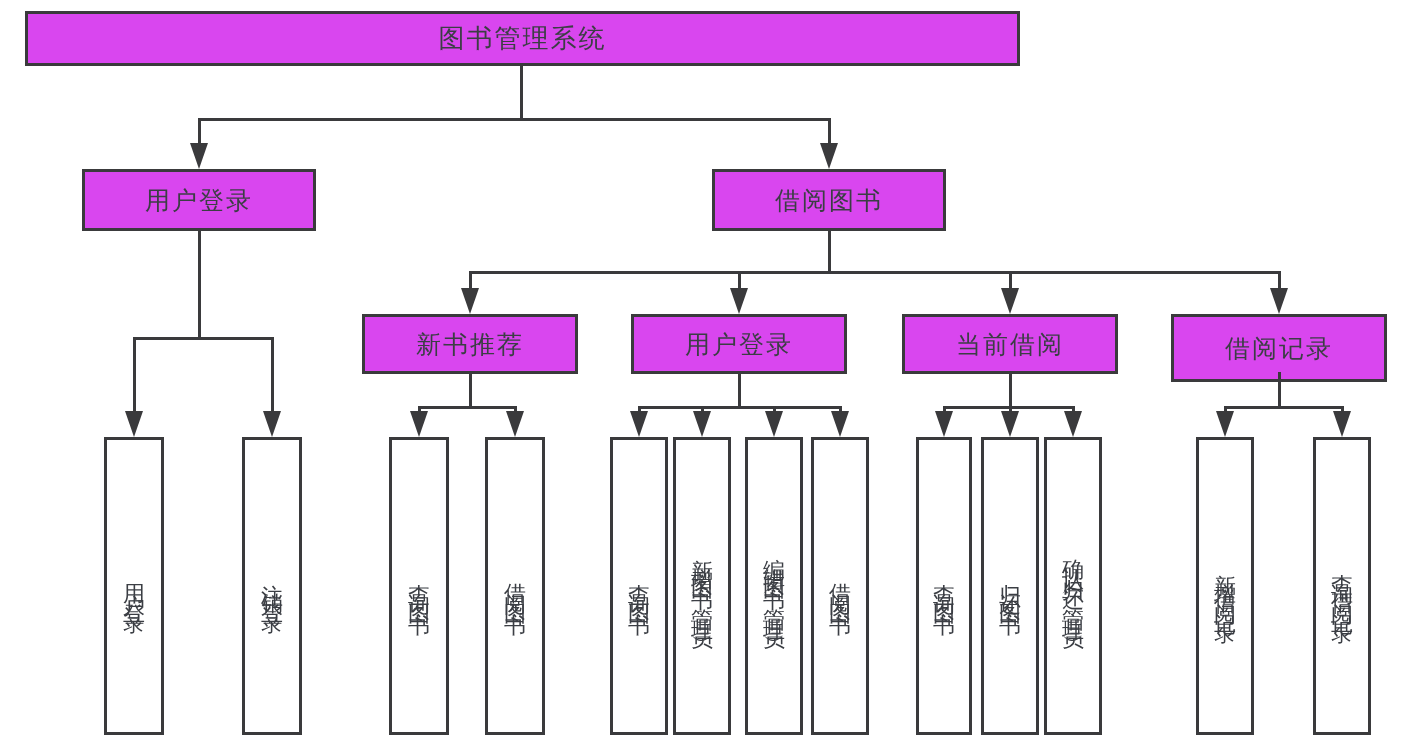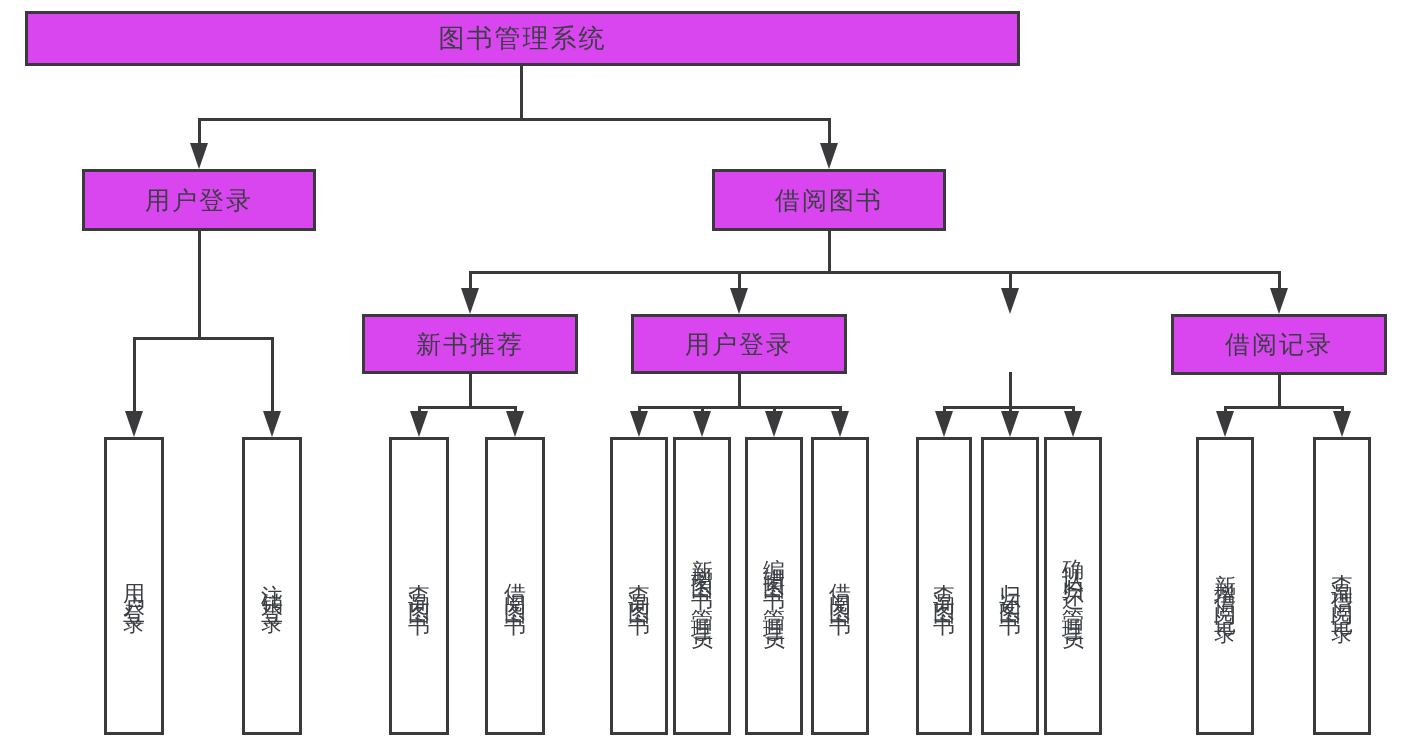--- a/index.html
+++ b/index.html
@@ -71,21 +71,22 @@
 
 <div class="canvas">
 
   <div class="hbox root" style="left:25px;top:11px;width:995px;height:55px;">图书管理系统</div>
 
   <div class="hbox" style="left:82px;top:169px;width:234px;height:62px;">用户登录</div>
   <div class="hbox" style="left:712px;top:169px;width:234px;height:62px;">借阅图书</div>
 
   <div class="hbox" style="left:362px;top:314px;width:216px;height:60px;">新书推荐</div>
   <div class="hbox" style="left:631px;top:314px;width:216px;height:60px;">用户登录</div>
-  <div class="hbox" style="left:1171px;top:314px;width:216px;height:61px;">借阅记录</div>
+  <div class="hbox" style="left:902px;top:314px;width:216px;height:60px;">当前借阅</div>
+  <div class="hbox" style="left:1171px;top:314px;width:216px;height:68px;">借阅记录</div>
 
   <div class="vbox" style="left:104px;width:60px;">
     <span>用户登录</span>
   </div>
   <div class="vbox" style="left:242px;width:60px;">
     <span>注销登录</span>
   </div>
 
   <div class="vbox" style="left:389px;width:60px;">
     <span>查询图书</span>

